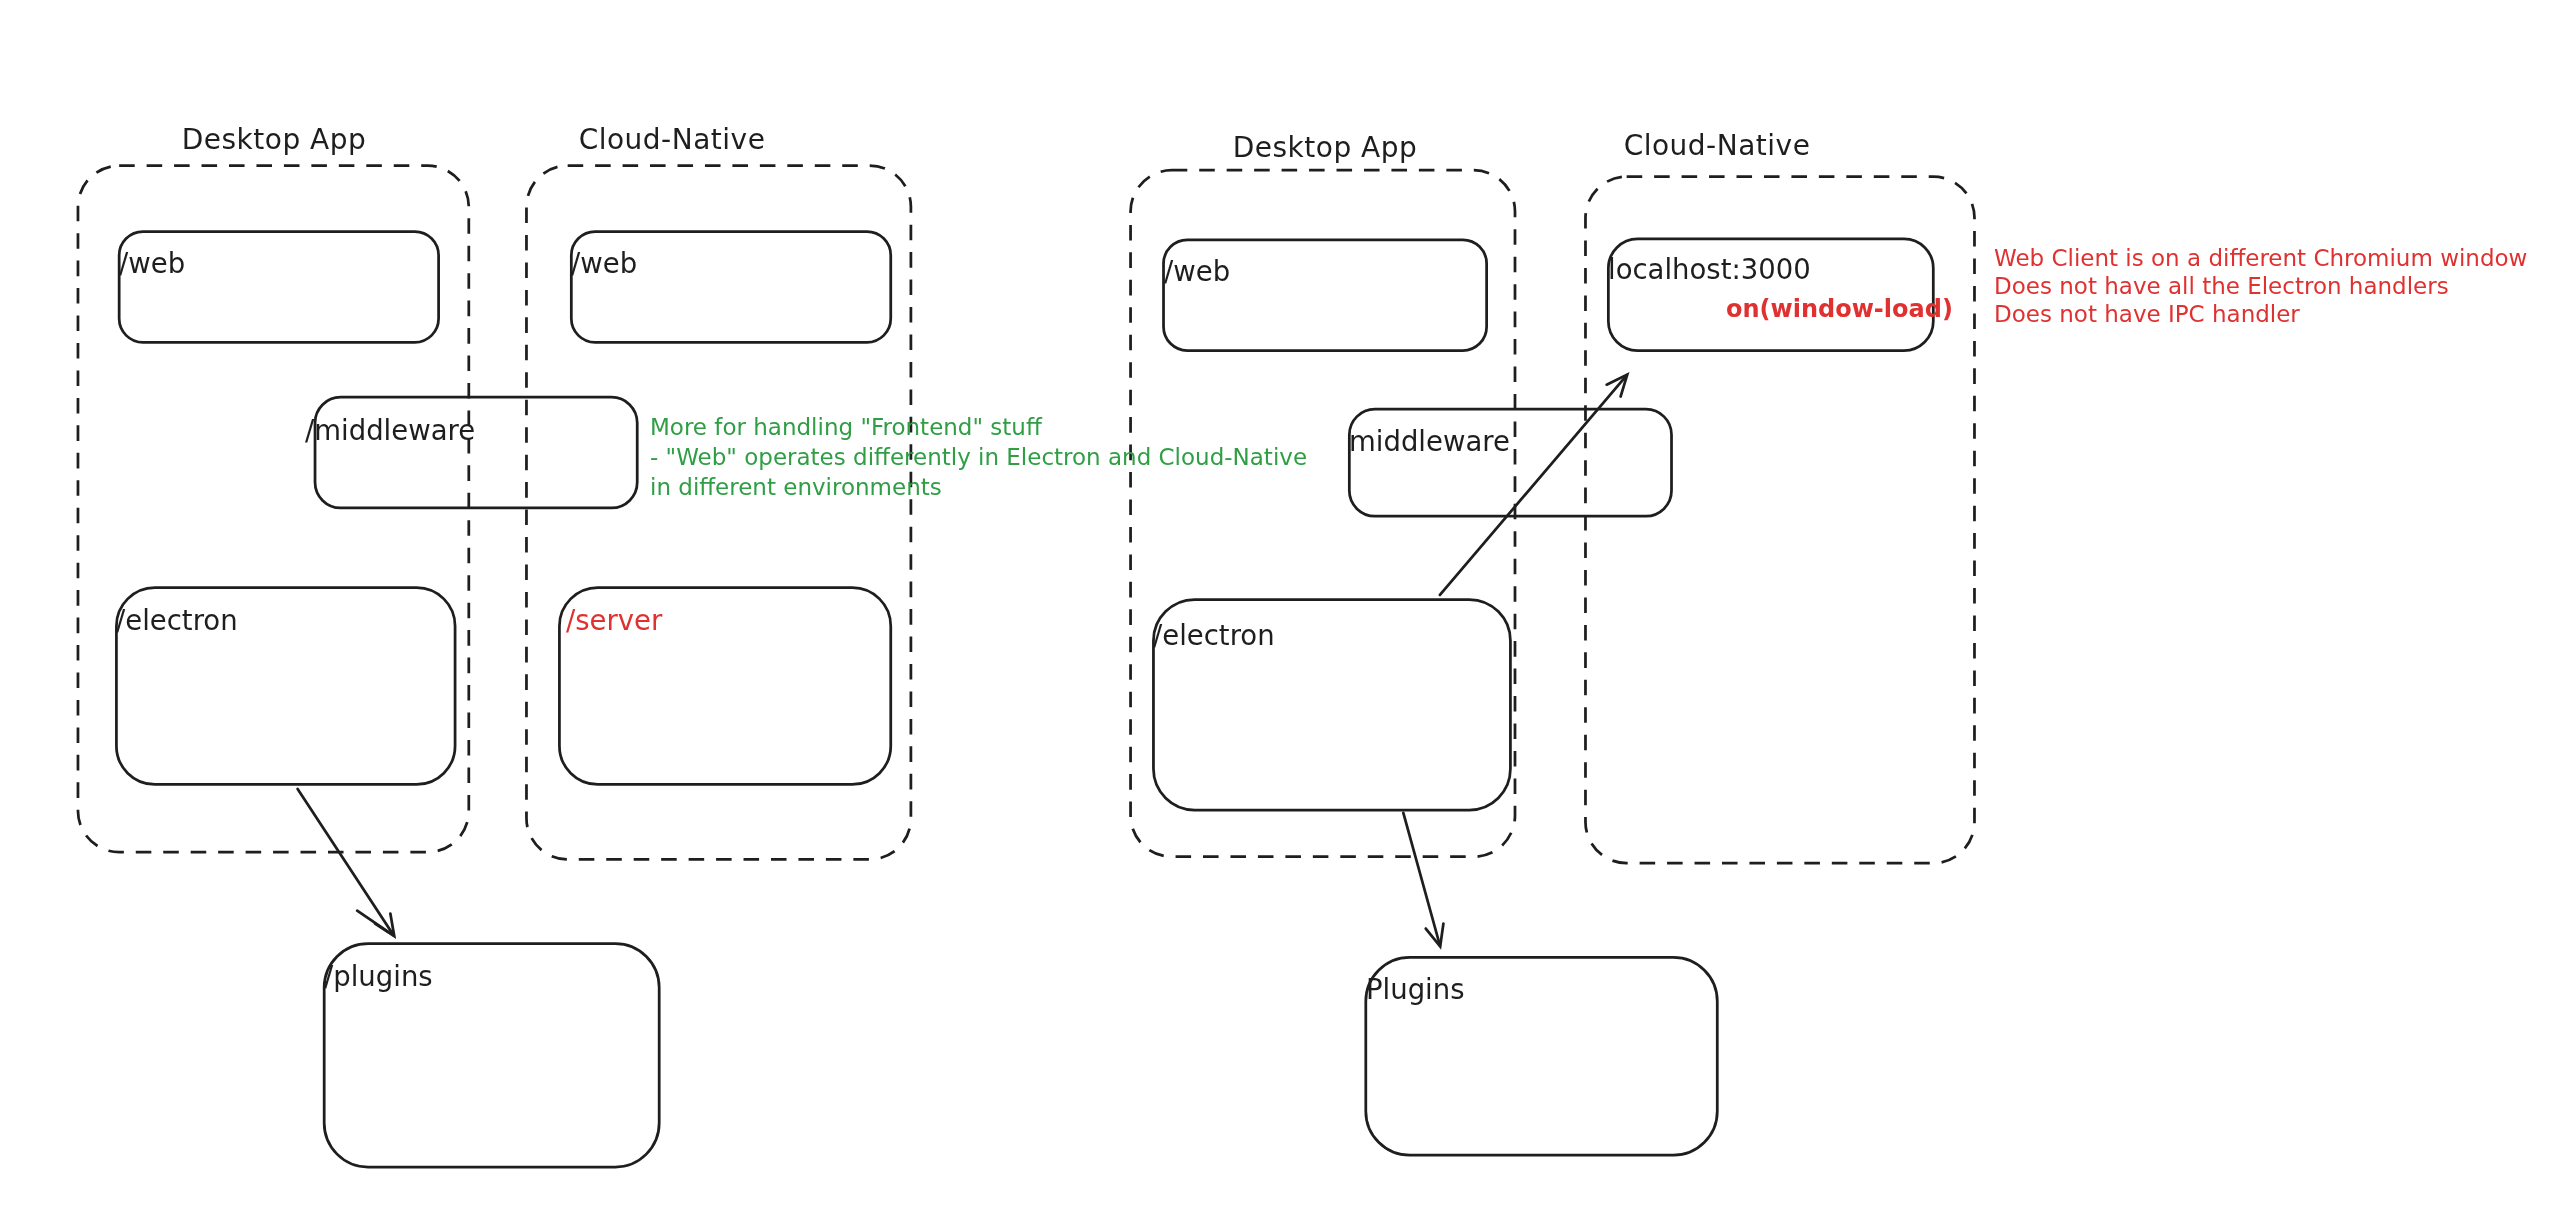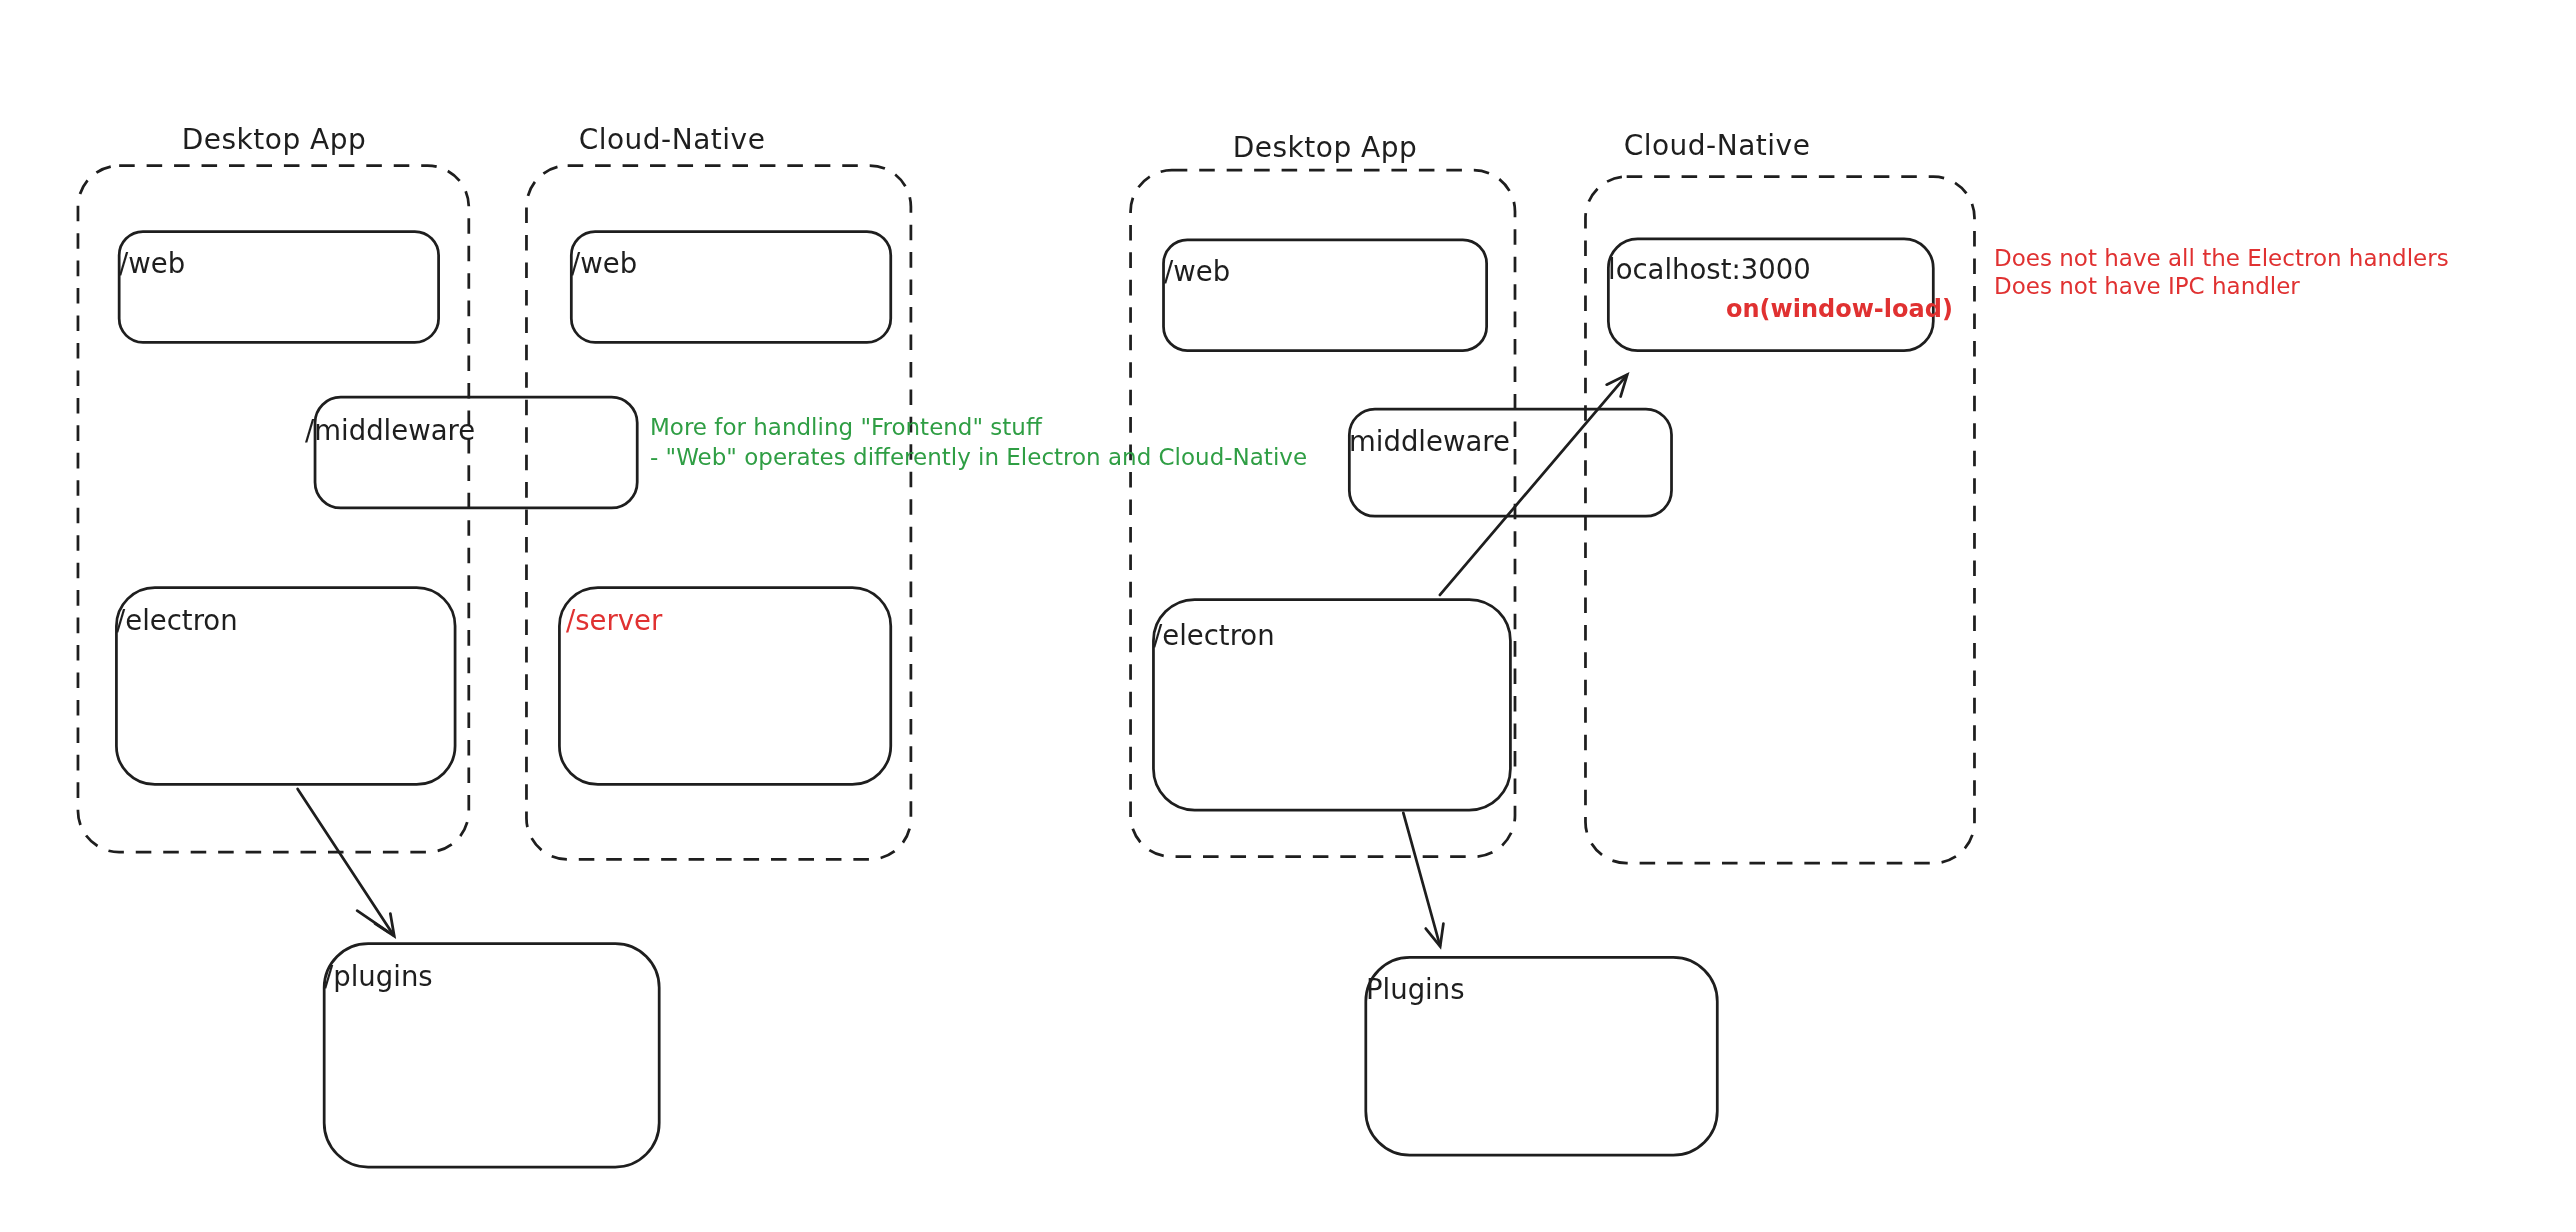--- a/index.html
+++ b/index.html
@@ -100,31 +100,33 @@
   <div class="txt box-label" style="left:119px; top:247px; width:319px;">/web</div>
   <div class="txt box-label" style="left:571px; top:247px; width:319px;">/web</div>
   <div class="txt box-label" style="left:305px; top:414px; width:382px;">/middleware</div>
   <div class="txt box-label" style="left:116px; top:604px; width:339px;">/electron</div>
   <div class="txt box-label red-text" style="left:559px; top:604px; width:331px;padding-left:7px;">/server</div>
   <div class="txt box-label" style="left:324px; top:960px; width:335px;">/plugins</div>
 
   <div class="txt note note-green" style="left:650px; top:412px;">
     <div>More for handling "Frontend" stuff</div>
     <div>- "Web" operates differently in Electron and Cloud-Native</div>
+    <div>in different environments</div>
   </div>
 
   <div class="txt section-label" style="left:1325px; top:131px;">Desktop App</div>
   <div class="txt section-label" style="left:1717px; top:129px;">Cloud-Native</div>
 
   <div class="txt box-label" style="left:1164px; top:255px; width:323px;">/web</div>
   <div class="txt box-label" style="left:1608px; top:253px; width:347px;">localhost:3000</div>
   <div class="txt red-inline" style="left:1726px; top:295px;font-weight:bold;">on(window-load)</div>
   <div class="txt box-label" style="left:1349px; top:425px; width:322px;">middleware</div>
   <div class="txt box-label" style="left:1153px; top:619px; width:357px;">/electron</div>
   <div class="txt box-label" style="left:1366px; top:973px; width:352px;">Plugins</div>
 
   <div class="txt note note-red" style="left:1994px; top:244px;">
+    <div>Web Client is on a different Chromium window</div>
     <div>Does not have all the Electron handlers</div>
     <div>Does not have IPC handler</div>
   </div>
 
 </div>
 
 
 </body></html>

